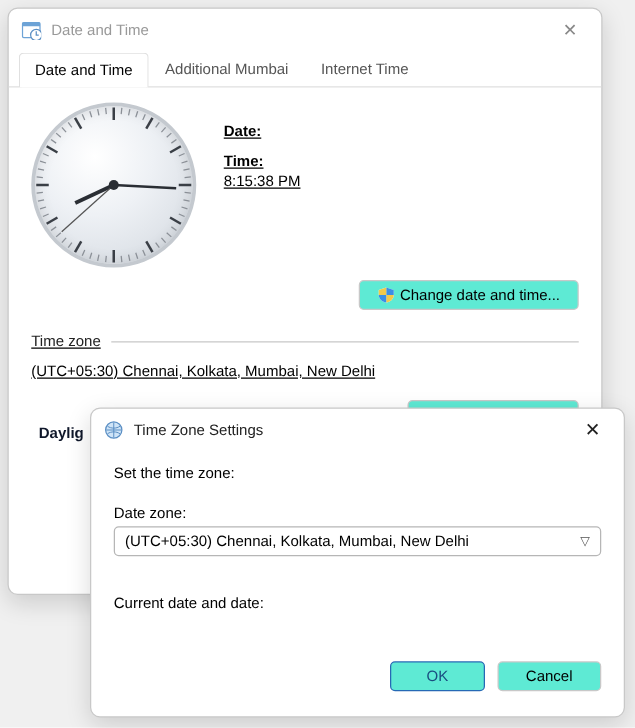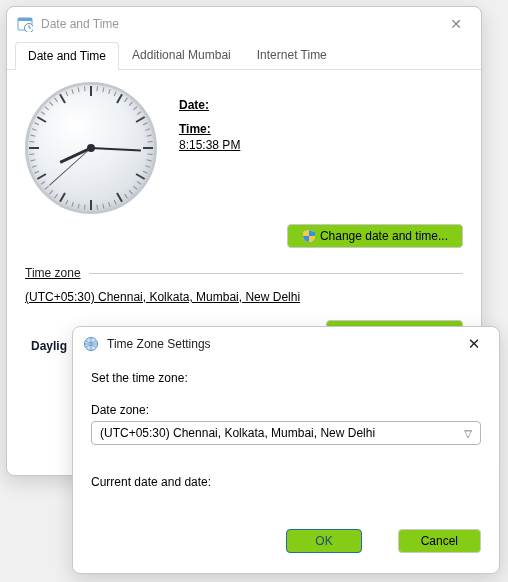--- a/index.html
+++ b/index.html
@@ -21,35 +21,35 @@
 .tick.min { width:1px; height:5px; background:#8a8f96; }
 .hand { position:absolute; left:50%; top:50%; background:#2a2e34; transform-origin: bottom center; }
 .hand.h { width:3px; height:34px; transform: translate(-50%,-100%) rotate(245deg); transform-origin: 50% 100%; }
 .hand.m { width:2px; height:50px; transform: translate(-50%,-100%) rotate(93deg); transform-origin: 50% 100%; }
 .hand.s { width:1px; height:56px; background:#555; transform: translate(-50%,-100%) rotate(228deg); transform-origin: 50% 100%; }
 .pivot { position:absolute; left:50%; top:50%; width:8px; height:8px; background:#2a2e34; border-radius:50%; transform:translate(-50%,-50%); }
 .info { padding-top: 6px; }
 .info .lbl { font-weight: bold; margin-top: 10px; }
 .info .val { margin-top: 2px; }
 .btnrow { text-align: right; margin-top: 10px; }
-button.win-btn { background: #84cc16; border: 1px solid #c8c8c8; border-radius: 4px; padding: 4px 14px; font-family: inherit; font-size: 12px; cursor: pointer; }
+button.win-btn { background: #5eead4; border: 1px solid #c8c8c8; border-radius: 4px; padding: 4px 14px; font-family: inherit; font-size: 12px; cursor: pointer; }
 .shield { display:inline-block; width:14px; height:14px; vertical-align:-3px; margin-right:4px; position:relative; }
 .shield svg { width:14px; height:14px; }
 .section-h { display:flex; align-items:center; margin-top: 18px; gap: 8px; color:#222; }
 .section-h .line { flex:1; height:1px; background:#c8c8c8; }
 .tz-text { margin-top: 10px; }
 .sub-win { left: 72px; top: 326px; width: 428px; height: 248px; z-index: 10; }
 .sub-body { padding: 10px 18px 12px; }
 .field-lbl { margin-top: 6px; }
 .combo { display:flex; align-items:center; justify-content:space-between; border:1px solid #b6b6b6; border-radius:4px; padding:4px 8px; margin-top:4px; background:#fff; cursor:pointer; }
 .chev { font-size:10px; color:#555; }
 .cdt-row { display:flex; margin-top: 30px; gap: 24px; }
-.bottom-btns { display:flex; justify-content:flex-end; margin-top: 40px; }
+.bottom-btns { display:flex; justify-content:flex-end; gap:10px; margin-top: 40px; }
 button.primary { border-color:#2669b5; color:#1a4d80; padding:4px 28px; }
-button.win-btn.std { padding:4px 22px;margin-left:36px; }
+button.win-btn.std { padding:4px 22px; }
 .daylig { position:absolute; left:24px; top:332px; color:#0f172a;font-weight:bold; }
 .tz-section-spacer { height: 6px; }
 </style>
 </head>
 <body>
 
 <div class="win main-win">
   <div class="titlebar">
     <span class="icon">
       <svg viewBox="0 0 16 16">

